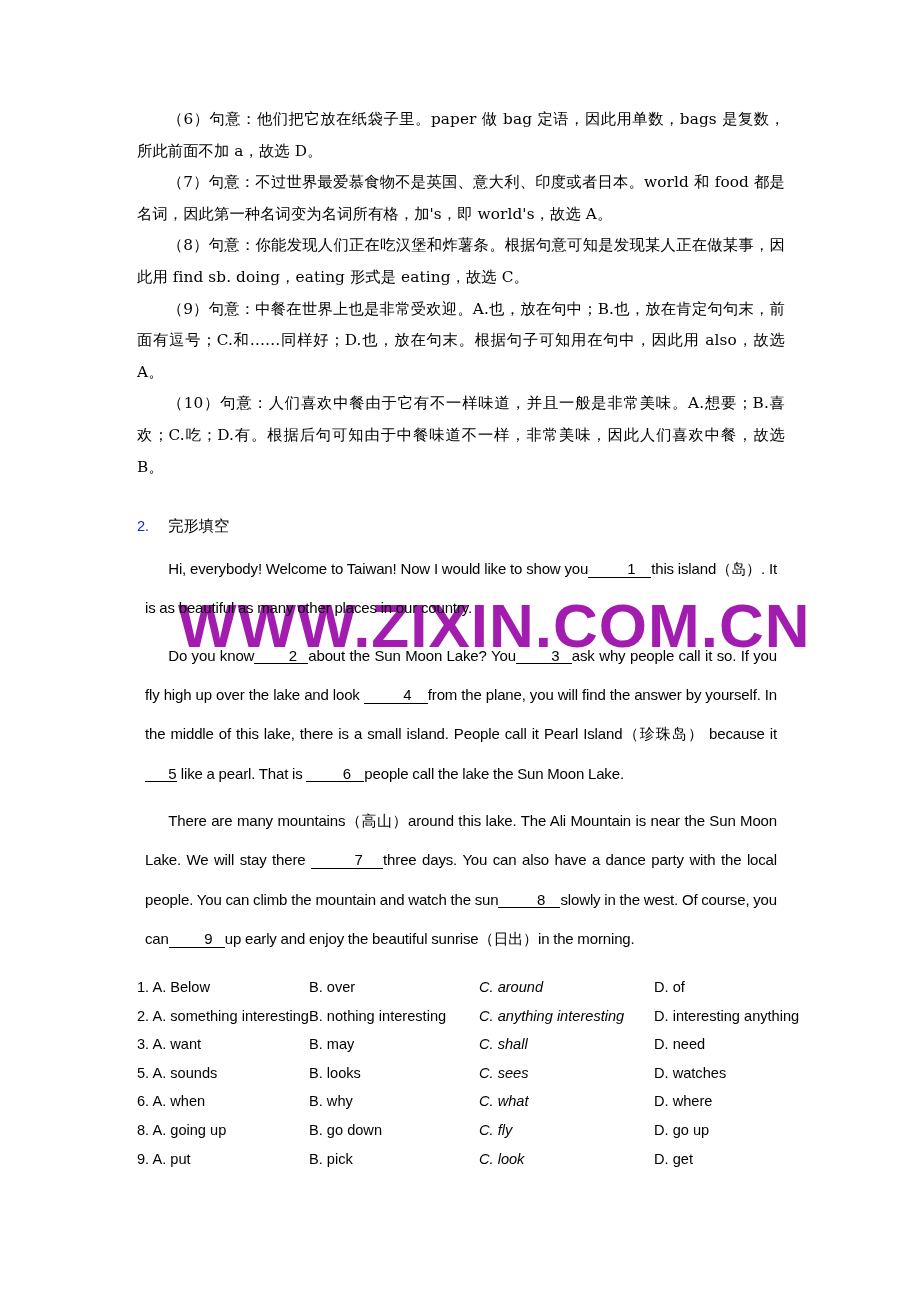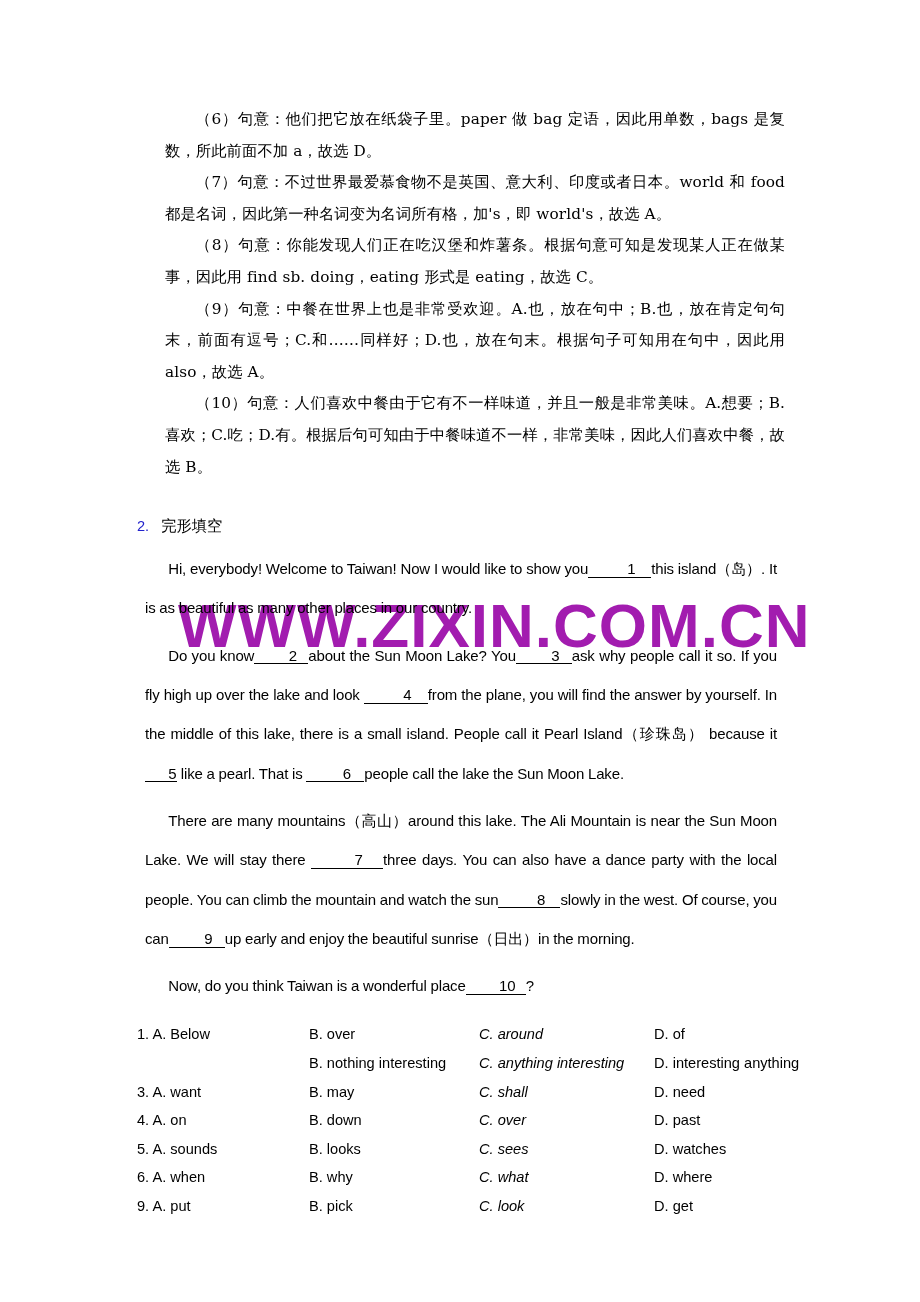--- a/index.html
+++ b/index.html
@@ -48,37 +48,37 @@
   
   .cn-par {
     font-family: "DejaVu Serif", "Liberation Serif", serif;
     font-size: 15.3px;
     line-height: 31.6px;
     text-align: justify;
     text-justify: inter-ideograph;
     margin: 0;
     letter-spacing: 0.1px;
   }
-  .cn-par.indent { text-indent: 2em; margin-left: 28px; }
+  .cn-par.indent { text-indent: 2em; }
 
   
   .section-head {
     margin: 0;
     padding-top: 28px;
     font-family: "DejaVu Serif", "Liberation Serif", serif;
     font-size: 15.3px;
     line-height: 30px;
   }
   .section-head .num {
     color: #2222cc;
     font-family: "Liberation Sans", "DejaVu Sans", sans-serif;
     font-size: 14.6px;
     font-weight: 400;
   }
-  .section-head .title { margin-left: 12px; }
+  .section-head .title { margin-left: 19px; }
 
   
   .en-par {
     font-family: "Liberation Sans", "DejaVu Sans", sans-serif;
     font-size: 15px;
     line-height: 39.3px;
     margin: 8px;
     text-align: justify;
     letter-spacing: -0.15px;
     word-spacing: -0.2px;
@@ -143,68 +143,68 @@
     </div>
 
     <div>
 
       <p class="en-par indent"><span>Hi, everybody! Welcome to Taiwan! Now I would like to show you</span><span class="blank b-w1">1</span><span>this island（岛）. It is as beautiful as many other places in our country.</span></p>
 
       <p class="en-par indent"><span>Do you know</span><span class="blank b-w2">2</span><span>about the Sun Moon Lake? You</span><span class="blank b-w3">3</span><span>ask why people call it so. If you fly high up over the lake and look</span> <span class="blank b-w4">4</span><span>from the plane, you will find the answer by yourself. In the middle of this lake, there is a small island. People call it Pearl Island（珍珠岛） because it</span> <span class="blank b-w5">5</span> <span>like a pearl. That is</span> <span class="blank b-w6">6</span><span>people call the lake the Sun Moon Lake.</span></p>
 
       <p class="en-par indent"><span>There are many mountains（高山）around this lake. The Ali Mountain is near the Sun Moon Lake. We will stay there</span> <span class="blank b-w7">7</span><span>three days. You can also have a dance party with the local people. You can climb the mountain and watch the sun</span><span class="blank b-w8">8</span><span>slowly in the west. Of course, you can</span><span class="blank b-w9">9</span><span>up early and enjoy the beautiful sunrise（日出）in the morning.</span></p>
 
-      <p class="en-par indent"><span>Now, do you think Taiwan is a wonderful place</span><span class="blank b-w10">10</span><span>?</span></p>
 
     </div>
 
     <div id="options">
 
       <div class="opt-row">
         <span class="opt-cell c-a">1. A. Below</span>
         <span class="opt-cell c-b">B. over</span>
         <span class="opt-cell c-c">C. around</span>
         <span class="opt-cell c-d">D. of</span>
       </div>
 
       <div class="opt-row">
+        <span class="opt-cell c-a">2. A. something interesting</span>
         <span class="opt-cell c-b">B. nothing interesting</span>
         <span class="opt-cell c-c">C. anything interesting</span>
         <span class="opt-cell c-d">D. interesting anything</span>
       </div>
 
       <div class="opt-row">
         <span class="opt-cell c-a">3. A. want</span>
         <span class="opt-cell c-b">B. may</span>
         <span class="opt-cell c-c">C. shall</span>
         <span class="opt-cell c-d">D. need</span>
       </div>
 
-      <div class="opt-row">
-        <span class="opt-cell c-a">4. A. on</span>
-        <span class="opt-cell c-b">B. down</span>
-        <span class="opt-cell c-c">C. over</span>
-        <span class="opt-cell c-d">D. past</span>
-      </div>
 
       <div class="opt-row">
         <span class="opt-cell c-a">5. A. sounds</span>
         <span class="opt-cell c-b">B. looks</span>
         <span class="opt-cell c-c">C. sees</span>
         <span class="opt-cell c-d">D. watches</span>
       </div>
 
       <div class="opt-row">
         <span class="opt-cell c-a">6. A. when</span>
         <span class="opt-cell c-b">B. why</span>
         <span class="opt-cell c-c">C. what</span>
         <span class="opt-cell c-d">D. where</span>
       </div>
 
 
+      <div class="opt-row">
+        <span class="opt-cell c-a">8. A. going up</span>
+        <span class="opt-cell c-b">B. go down</span>
+        <span class="opt-cell c-c">C. fly</span>
+        <span class="opt-cell c-d">D. go up</span>
+      </div>
 
       <div class="opt-row">
         <span class="opt-cell c-a">9. A. put</span>
         <span class="opt-cell c-b">B. pick</span>
         <span class="opt-cell c-c">C. look</span>
         <span class="opt-cell c-d">D. get</span>
       </div>
 
     </div>
 

